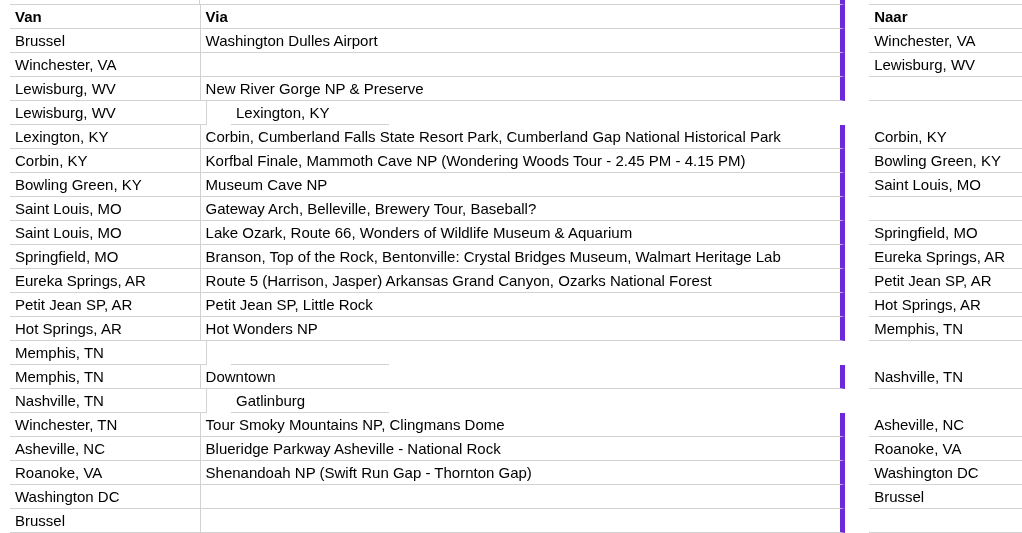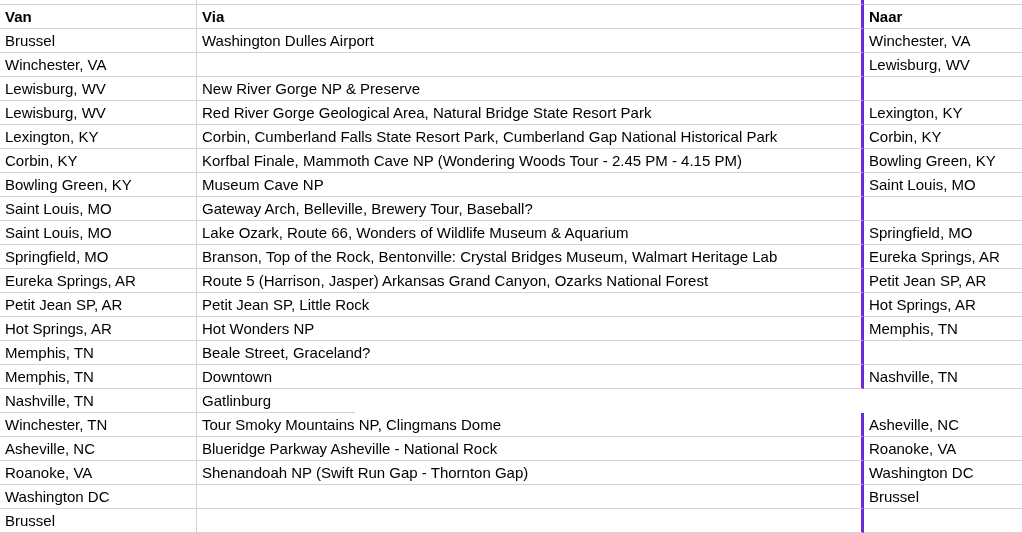--- a/index.html
+++ b/index.html
@@ -15,20 +15,21 @@
     overflow: hidden;
     font-family: "Liberation Sans", sans-serif;
     font-size: 15px;
     color: #000000;
     cursor: cell;
   }
   .row {
     display: flex;
     height: 24px;
     box-sizing: border-box;
+    padding-left: 10px;
   }
   .row.sliver {
     height: 5px;
   }
   .cell {
     box-sizing: border-box;
     border-bottom: 1px solid #d2d2d2;
     padding: 0 2px 3px 5px;
     display: flex;
     align-items: flex-end;
@@ -38,24 +39,25 @@
   }
   .sliver .cell {
     padding: 0;
   }
   .c-van {
     width: 197px;
     border-right: 1px solid #d2d2d2;
   }
   .c-via {
     width: 667px;
-    border-right: 3px solid #6d28d9;
+    border-right: 5px solid #6d28d9;
   }
   .c-naar {
     width: 158px;
+    margin-left: 24px;
   }
   .header-cell {
     font-weight: bold;
   }
 </style>
 </head>
 <body>
 
 <div class="sheet">
 
@@ -82,21 +84,20 @@
         <div class="cell c-via"></div>
         <div class="cell c-naar">Lewisburg, WV</div>
       </div>
       <div class="row">
         <div class="cell c-van">Lewisburg, WV</div>
         <div class="cell c-via">New River Gorge NP &amp; Preserve</div>
         <div class="cell c-naar"></div>
       </div>
       <div class="row">
         <div class="cell c-van">Lewisburg, WV</div>
-        <div class="cell c-via">Red River Gorge Geological Area, Natural Bridge State Resort Park</div>
         <div class="cell c-naar">Lexington, KY</div>
       </div>
       <div class="row">
         <div class="cell c-van">Lexington, KY</div>
         <div class="cell c-via">Corbin, Cumberland Falls State Resort Park, Cumberland Gap National Historical Park</div>
         <div class="cell c-naar">Corbin, KY</div>
       </div>
       <div class="row">
         <div class="cell c-van">Corbin, KY</div>
         <div class="cell c-via">Korfbal Finale, Mammoth Cave NP (Wondering Woods Tour - 2.45 PM - 4.15 PM)</div>
@@ -132,21 +133,20 @@
         <div class="cell c-via">Petit Jean SP, Little Rock</div>
         <div class="cell c-naar">Hot Springs, AR</div>
       </div>
       <div class="row">
         <div class="cell c-van">Hot Springs, AR</div>
         <div class="cell c-via">Hot Wonders NP</div>
         <div class="cell c-naar">Memphis, TN</div>
       </div>
       <div class="row">
         <div class="cell c-van">Memphis, TN</div>
-        <div class="cell c-via">Beale Street, Graceland?</div>
         <div class="cell c-naar"></div>
       </div>
       <div class="row">
         <div class="cell c-van">Memphis, TN</div>
         <div class="cell c-via">Downtown</div>
         <div class="cell c-naar">Nashville, TN</div>
       </div>
       <div class="row">
         <div class="cell c-van">Nashville, TN</div>
         <div class="cell c-naar">Gatlinburg</div>

